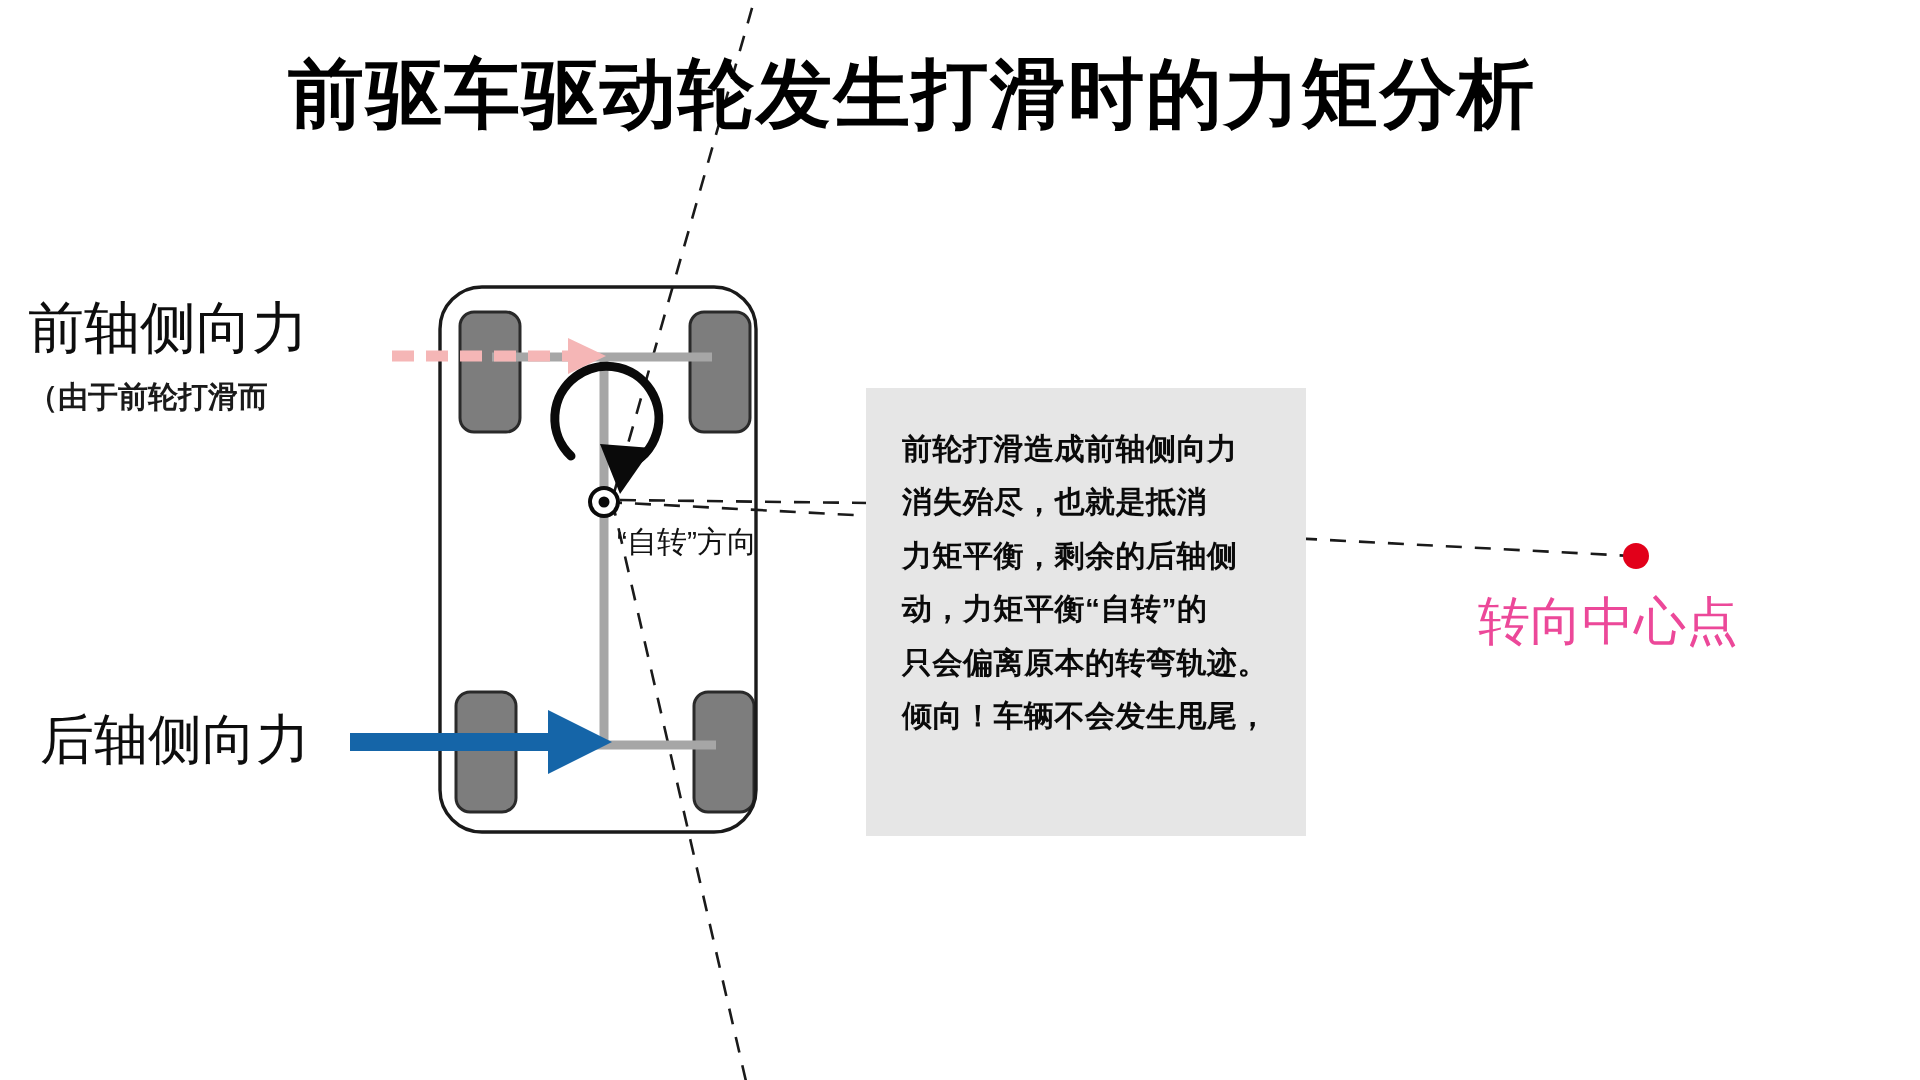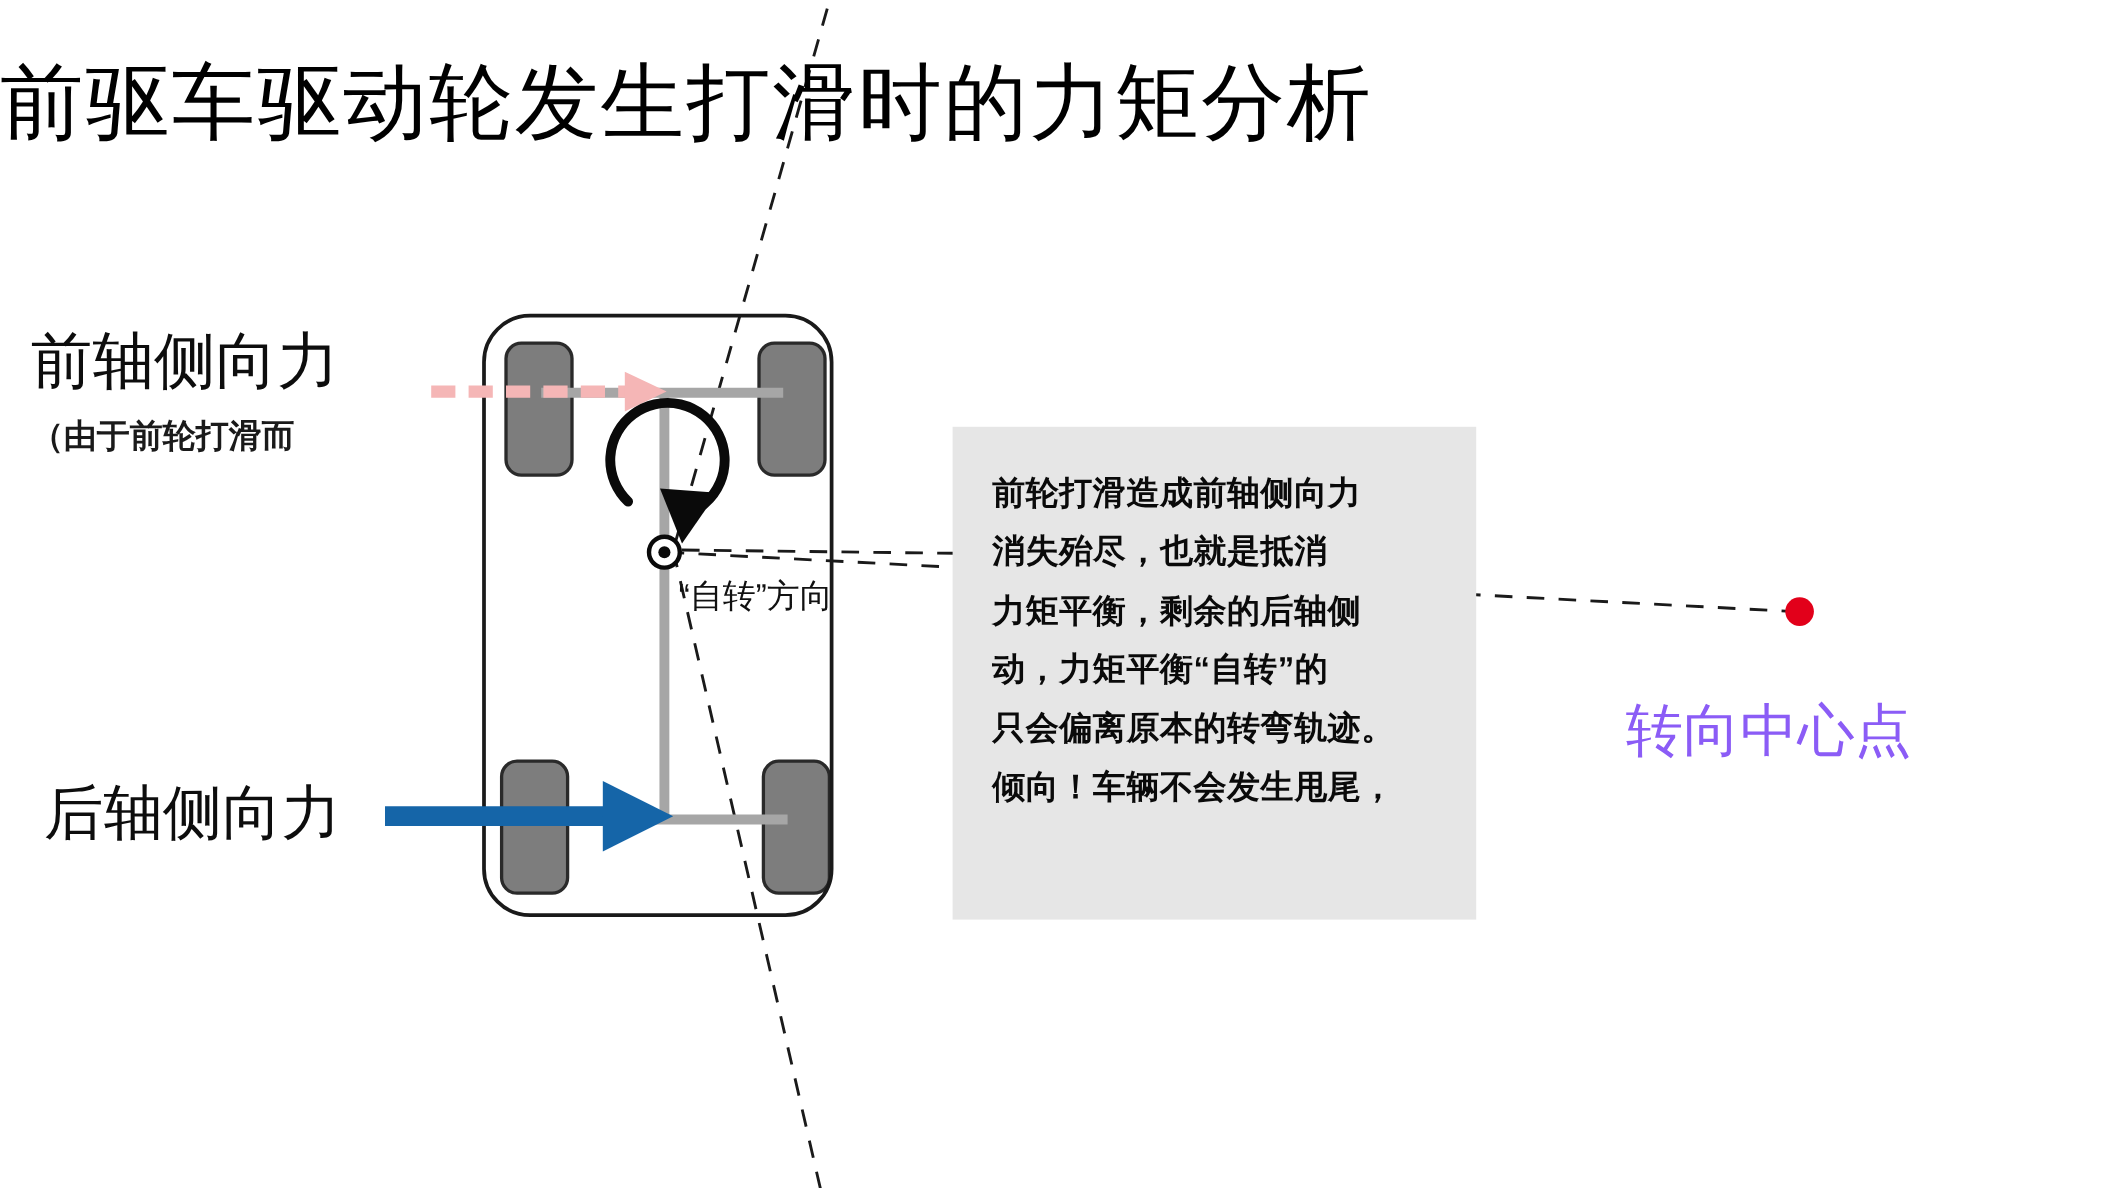--- a/index.html
+++ b/index.html
@@ -9,23 +9,23 @@
     font-family:"Liberation Sans","DejaVu Sans",sans-serif;
     position:relative;
     overflow:hidden;
   }
   #stage{position:absolute;left:0;top:0;width:1920px;height:1080px;}
   .abs{position:absolute;}
 
   
   #title{
     left:0;top:52px;width:1536px;
-    text-align:left;
+    text-align:right;
     font-size:76px;
-    font-weight:normal;
+    font-weight:bold;
     color:#000000;
     letter-spacing:2px;
     line-height:1.1;
     white-space:nowrap;
   }
 
   
   #front-force-label{
     left:28px;top:300px;
     font-size:56px;
@@ -54,30 +54,29 @@
     left:617px;top:522px;
     font-size:30px;
     color:#111111;
     white-space:nowrap;
   }
 
   
   #steer-center-label{
     left:1478px;top:595px;
     font-size:52px;
-    color:#8b5cf6;
+    color:#ec4899;
     white-space:nowrap;
     line-height:1;
-    margin-top:44px;
   }
 
   
   #explain-box{
     left:866px;top:388px;
-    width:476px;height:448px;
+    width:440px;height:448px;
     background:#e6e6e6;
     box-sizing:border-box;
     padding:34px 28px 28px 36px;
   }
   #explain-box .ln{
     font-size:30px;
     font-weight:bold;
     color:#0a0a0a;
     line-height:1.78;
     white-space:nowrap;

